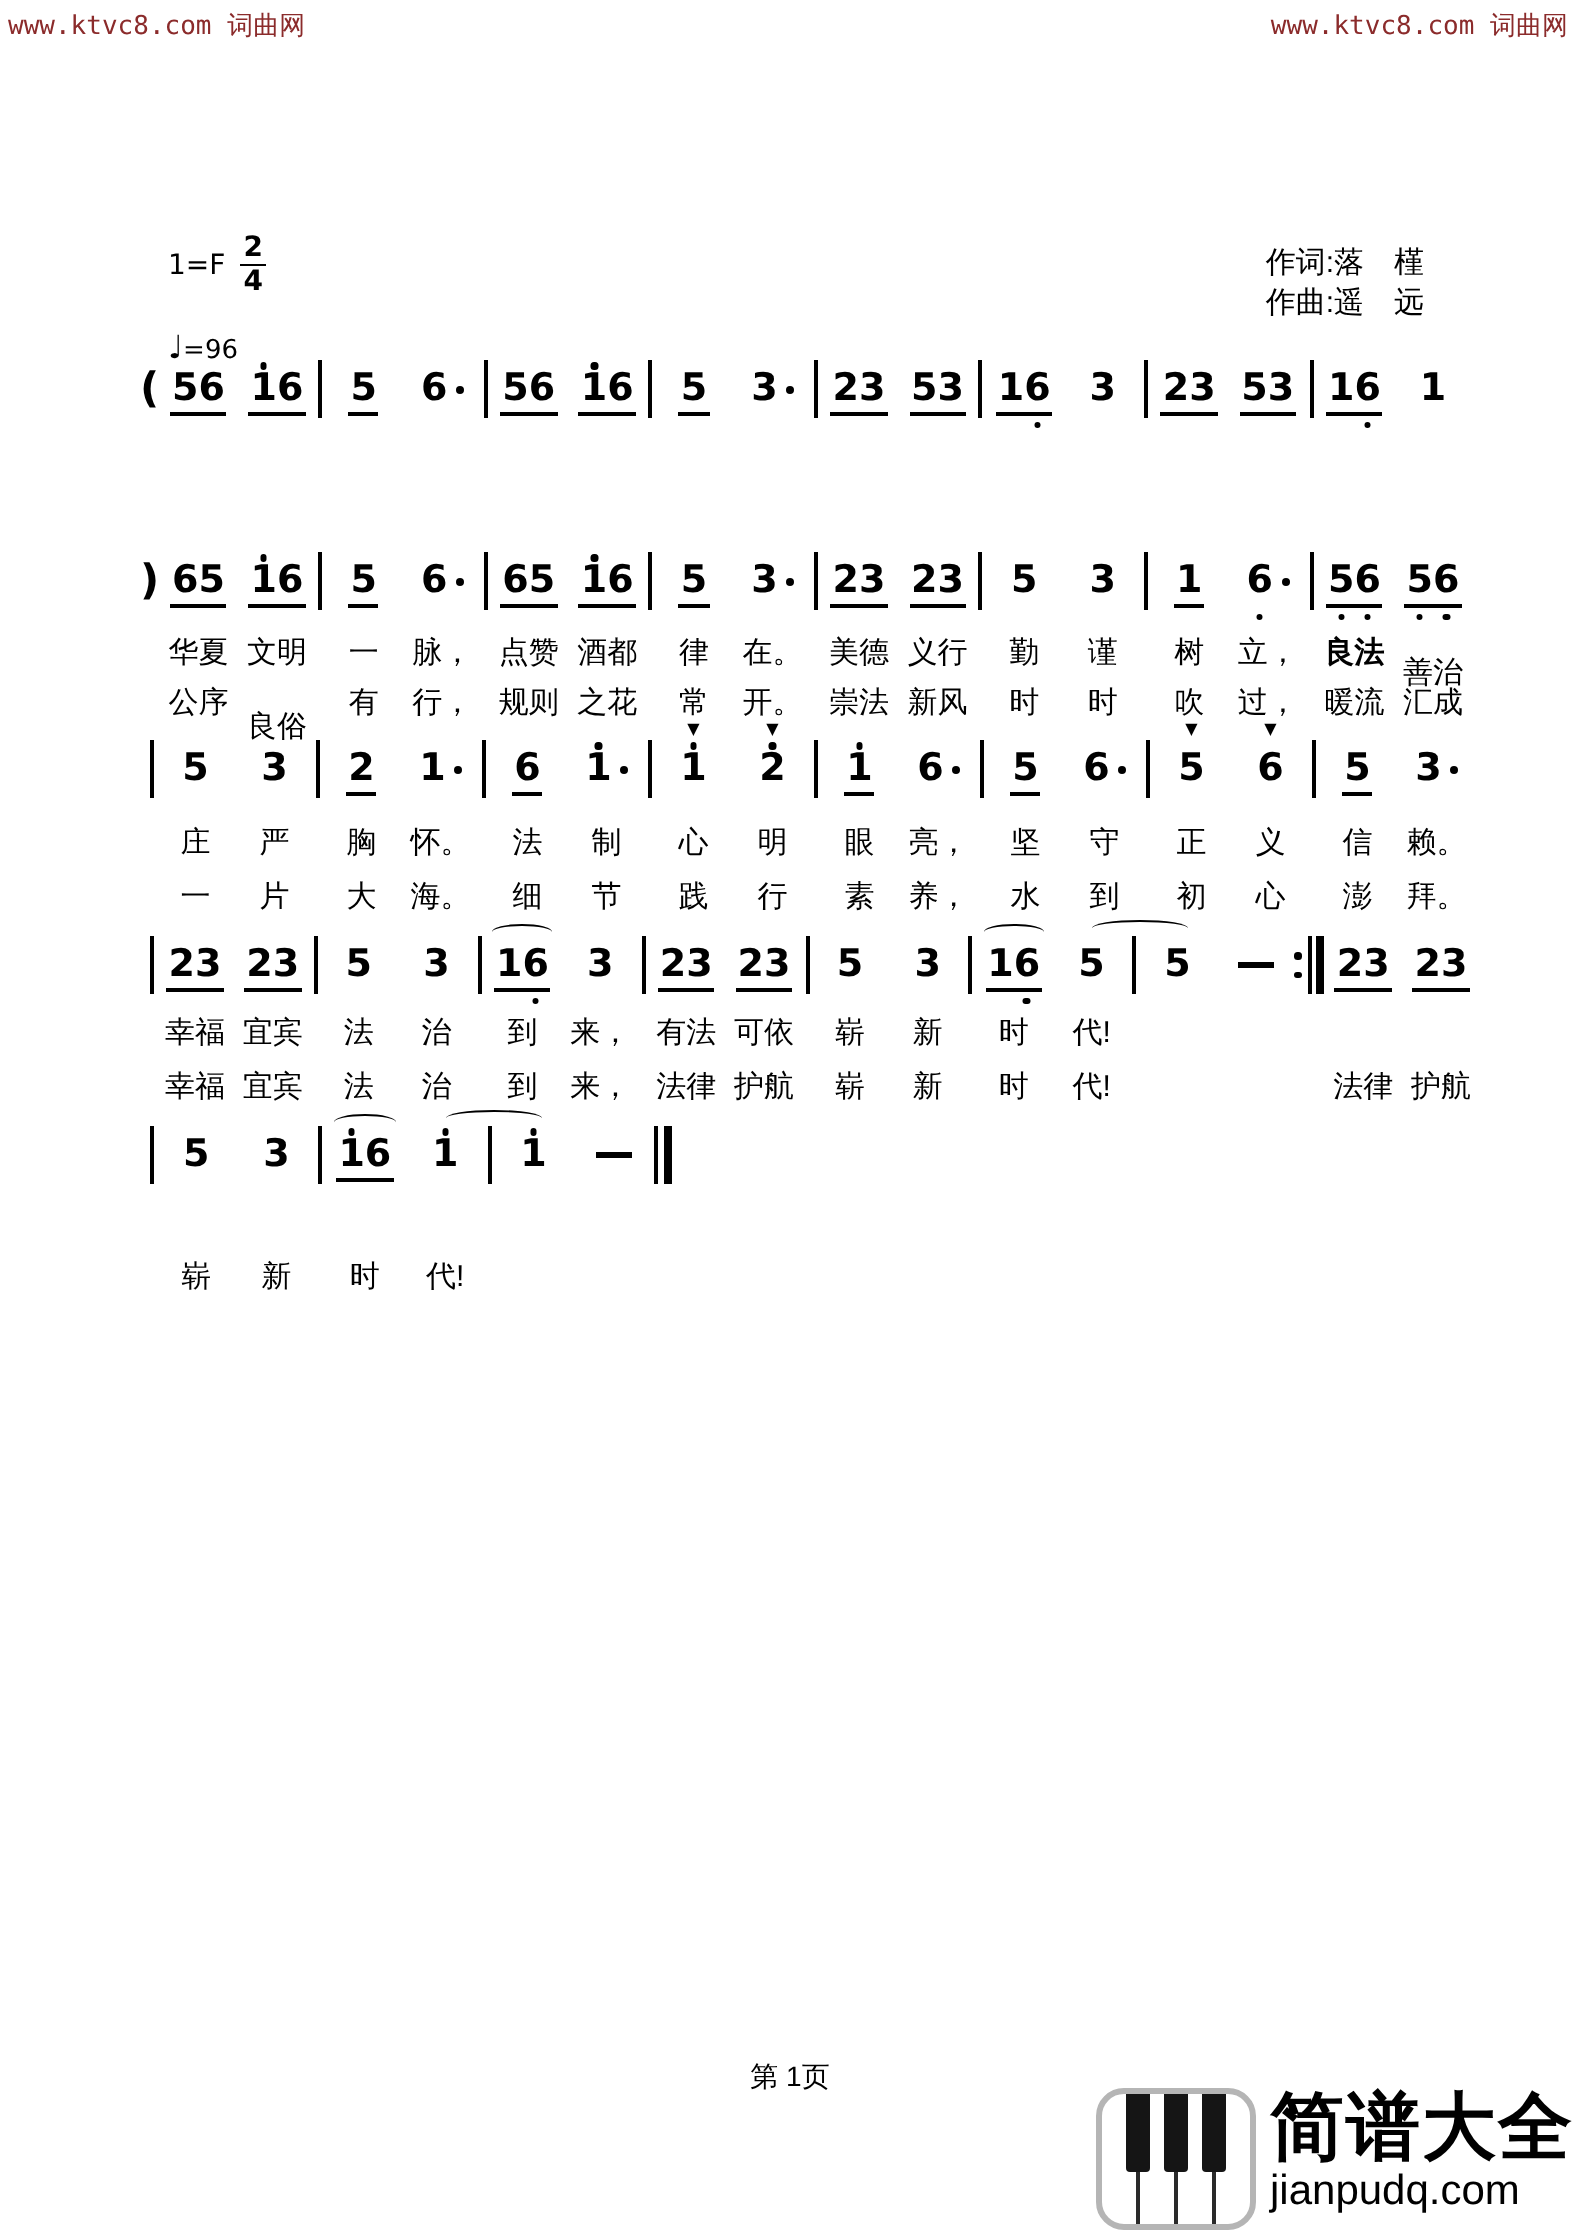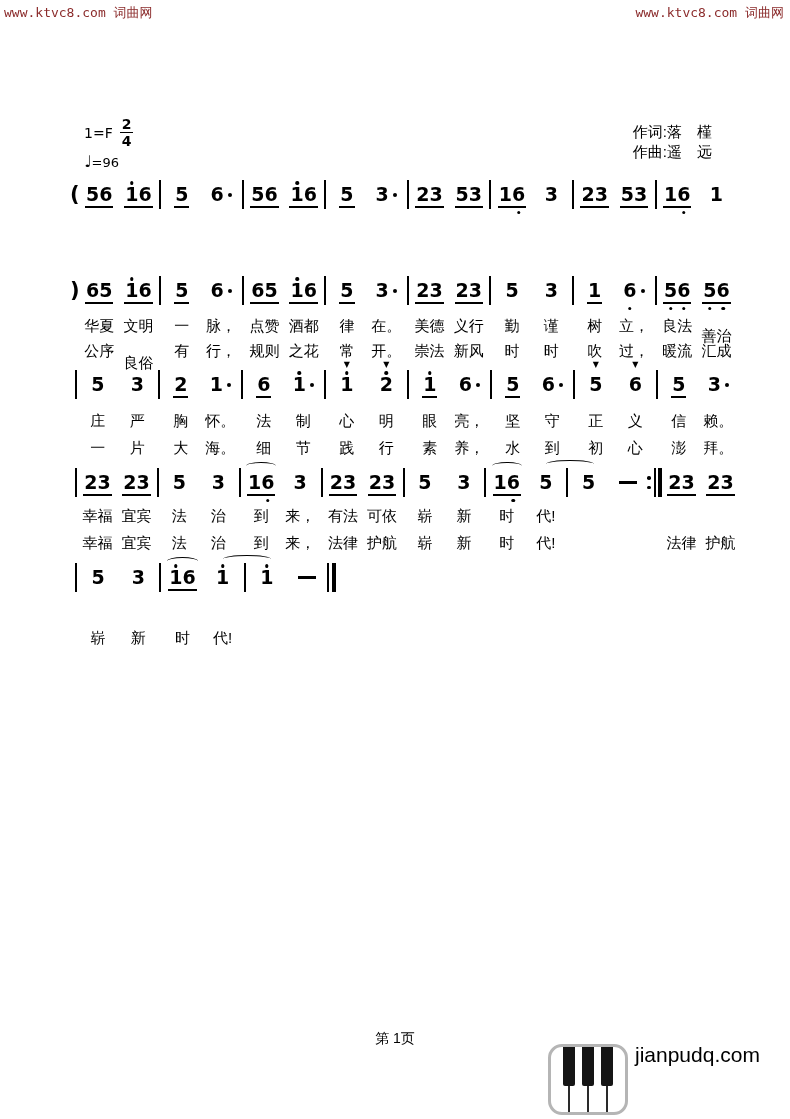--- a/index.html
+++ b/index.html
@@ -9,21 +9,21 @@
   .wm{position:absolute;top:4px;font:13px "DejaVu Sans Mono",monospace;}
   .wm-left{left:4px;}
   .wm-right{right:6px;}
   
   .title{position:absolute;top:74px;left:0;width:100%;text-align:center;margin:0;
          font:bold 27px "Liberation Sans",sans-serif;letter-spacing:3px;}
   .meta{position:absolute;left:84px;top:116px;}
   .meta-row1{display:flex;align-items:center;gap:7px;font:14px "DejaVu Sans",sans-serif;}
   .ts{display:inline-flex;flex-direction:column;align-items:center;font-weight:bold;font-size:14px;line-height:1.15;}
   .ts-n{border-bottom:1.5px solid #000;padding:0 2px;}
-  .meta-row2{margin-top:3px;font:13px "DejaVu Sans",sans-serif;}
+  .meta-row2{margin-top:15px;font:13px "DejaVu Sans",sans-serif;}
   .qnote{font-size:16px;}
   .credits{position:absolute;right:78px;top:122px;font:15px "Liberation Sans",sans-serif;line-height:1.3;}
   
   .score{position:absolute;left:0;top:0;width:100%;height:100%;}
   .system{position:absolute;display:flex;align-items:flex-start;height:26px;}
   .sym{flex:0 0 auto;font:bold 21px "DejaVu Sans",sans-serif;line-height:24px;}
   .bar{flex:0 0 auto;width:2px;height:29px;background:#000;margin:-2px 1px 0;}
   .final{flex:0 0 auto;display:flex;height:29px;margin-top:-2px;}
   .final .thin{width:2px;background:#000;margin-right:3px;}
   .final .thick{width:4px;background:#000;}
@@ -306,21 +306,21 @@
           </div>
           <span class="lyr" style="top: 39px;">立，</span>
           <span class="lyr" style="top: 64px;">过，</span>
         </div>
         <div class="bar"></div>
         <div class="u">
           <div class="ng ul">
             <span class="nt">5<span class="lodot"></span></span>
             <span class="nt">6<span class="lodot"></span></span>
           </div>
-          <span class="lyr" style="top: 39px;">良法</span>
+          <span class="lyr" style="top: 39px; font-weight: bold;">良法</span>
           <span class="lyr" style="top: 64px;">暖流</span>
         </div>
         <div class="u">
           <div class="ng ul">
             <span class="nt">5<span class="lodot"></span></span>
             <span class="nt">6<span class="lodot"></span></span>
           </div>
           <span class="lyr" style="top: 49px;">善治</span>
           <span class="lyr" style="top: 64px;">汇成</span>
         </div>
@@ -635,17 +635,18 @@
   <div class="logo">
     <div class="keys">
       <i class="bk bk1"></i>
         <i class="bk bk2"></i>
         <i class="bk bk3"></i>
       <i class="wl wl1"></i>
         <i class="wl wl2"></i>
         <i class="wl wl3"></i>
     </div>
     <div class="logo-text">
+      <div class="logo-name">简谱大全</div>
       <div class="logo-domain">jianpudq.com</div>
     </div>
   </div>
 
 </div>
 
 </body></html>

